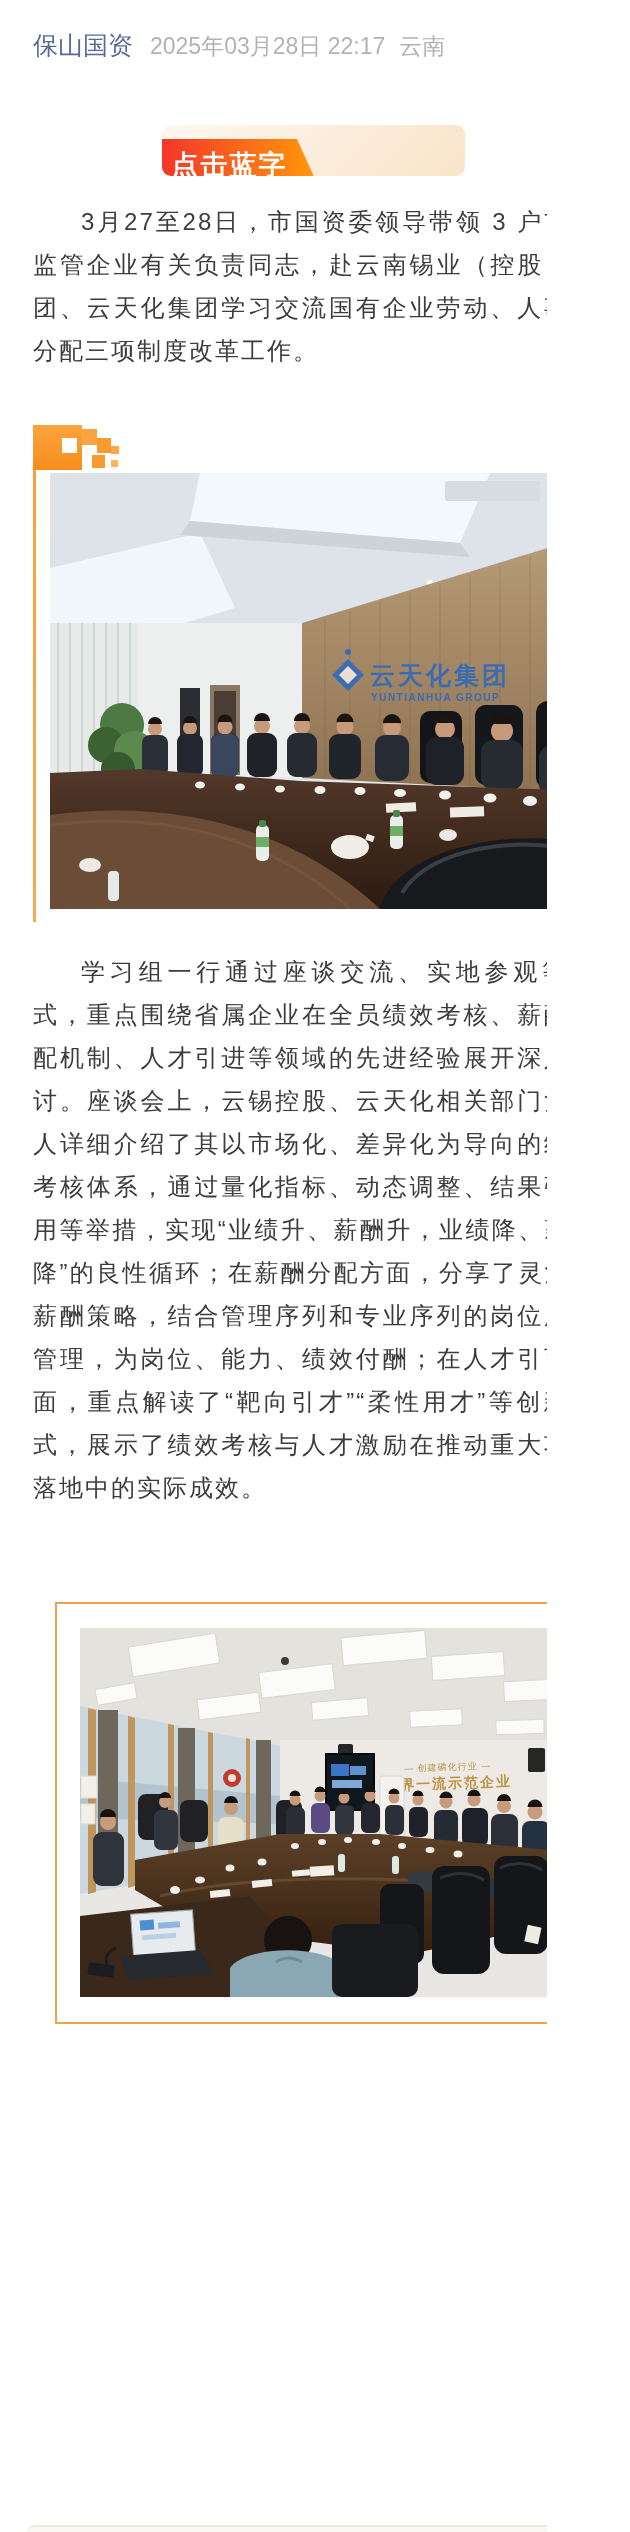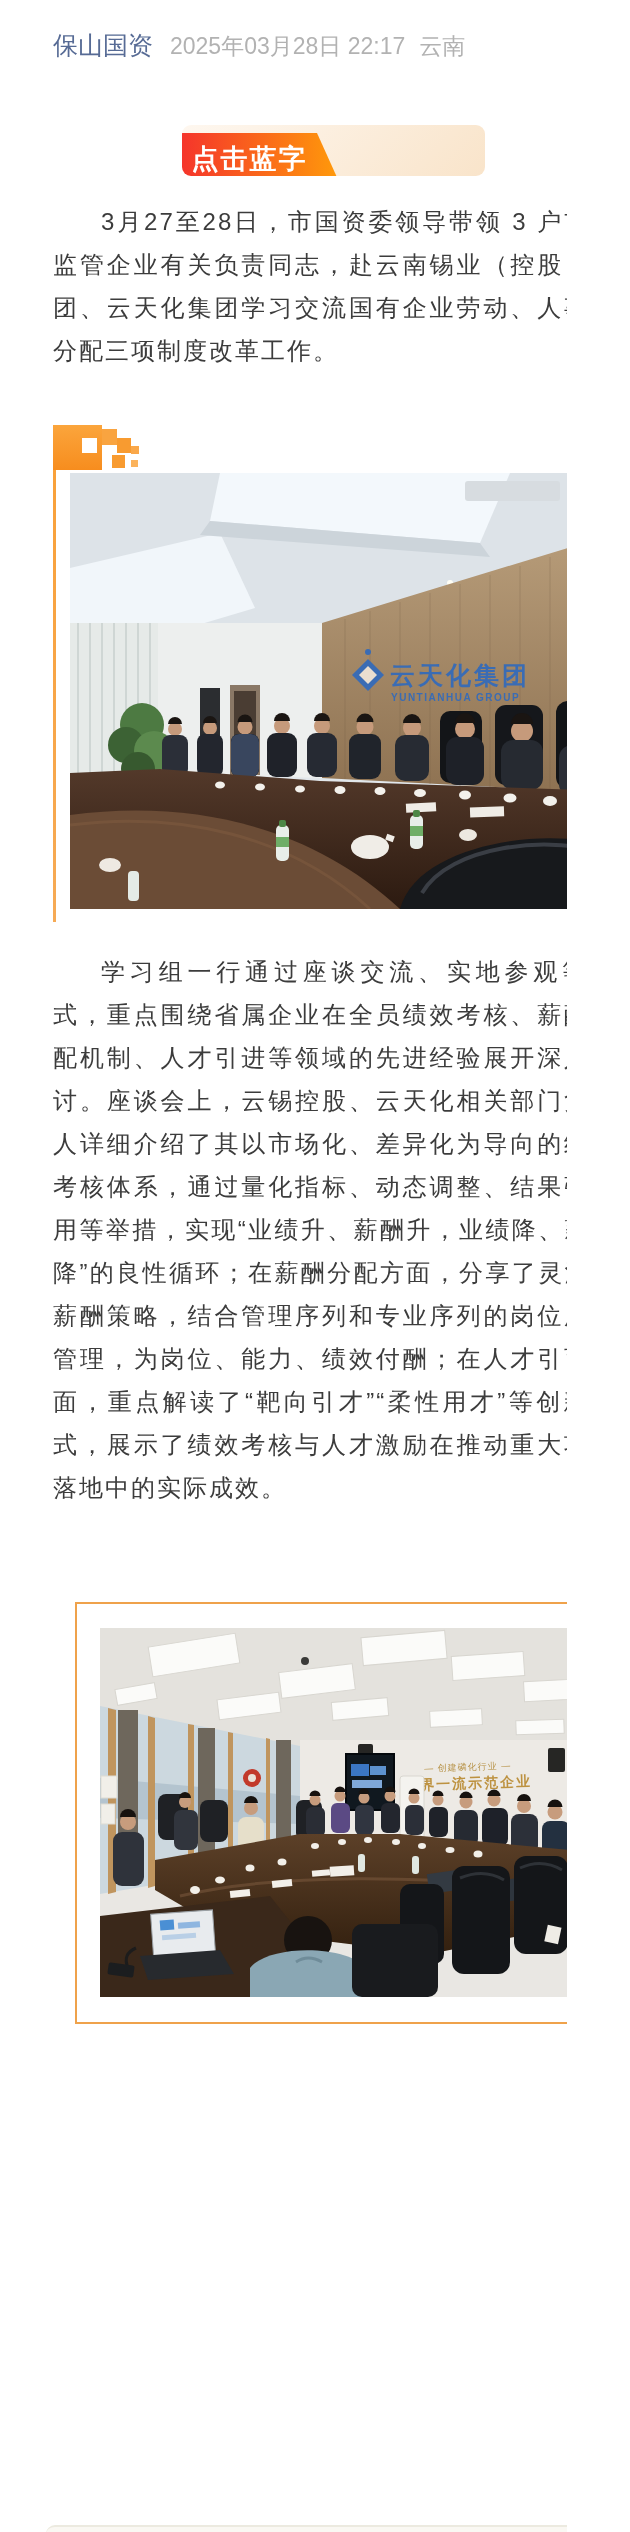--- a/index.html
+++ b/index.html
@@ -1,28 +1,28 @@
 <!DOCTYPE html>
 <html><head>
 <meta charset="utf-8">
 <style>
   html,body{margin:0;padding:0;background:#ffffff;}
   body{width:630px;font-family:"Liberation Sans","DejaVu Sans",sans-serif;}
-  .page{position:relative;width:547px;height:2532px;background:#ffffff;overflow:hidden;margin-left:20px;}
+  .page{position:relative;width:547px;height:2532px;background:#ffffff;overflow:hidden;}
 
   
   .header{position:absolute;top:29px;left:33px;white-space:nowrap;}
   .acct{color:#576b95;font-size:25px;}
   .meta{color:#b2b2b2;font-size:23px;margin-left:17px;}
   .loc{color:#b2b2b2;font-size:23px;margin-left:14px;}
 
   
   .banner{position:absolute;left:162px;top:125px;width:303px;height:51px;border-radius:9px;
           overflow:hidden;background:linear-gradient(135deg,#fef7ef,#f9e4ca);}
-  .banner-left{position:absolute;left:0;top:8px;width:158px;height:51px;
+  .banner-left{position:absolute;left:0;top:14px;width:158px;height:51px;
           background:linear-gradient(90deg,#f5352b,#ff9b0a);
           clip-path:polygon(0 0,135px 0,158px 100%,0 100%);}
   .banner-left span{position:absolute;left:0;top:0;width:135px;height:51px;display:flex;
           align-items:center;justify-content:center;color:#ffffff;font-weight:bold;
           font-size:27px;letter-spacing:2px;}
   .banner-right{position:absolute;left:168px;top:0;width:128px;height:51px;display:flex;
           align-items:center;justify-content:center;font-weight:bold;font-size:27px;letter-spacing:1px;
           color:#f2541f;background:linear-gradient(90deg,#e6301f,#ff8f14);
           -webkit-background-clip:text;background-clip:text;-webkit-text-fill-color:transparent;}
 

